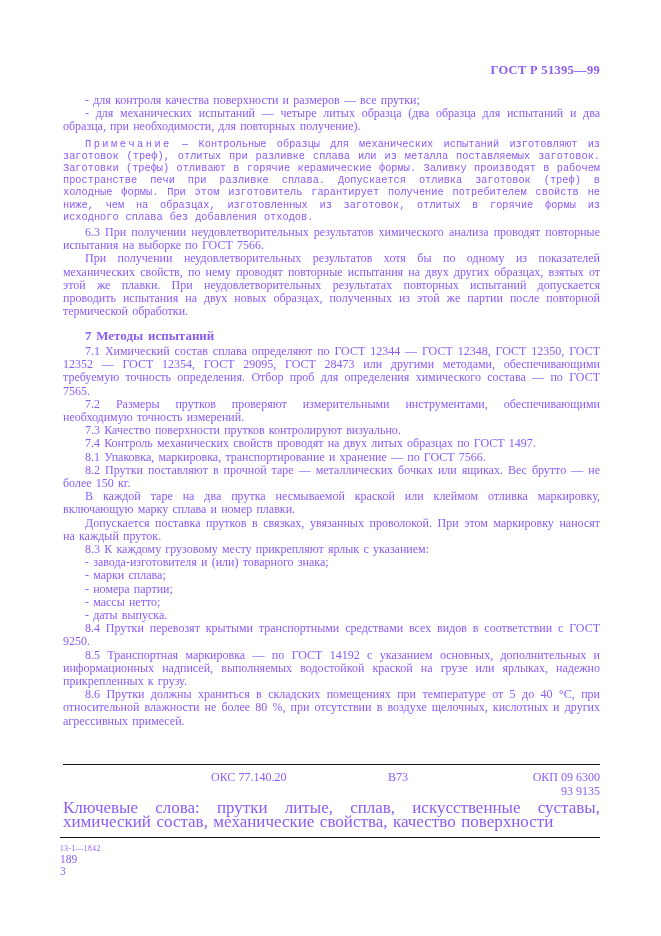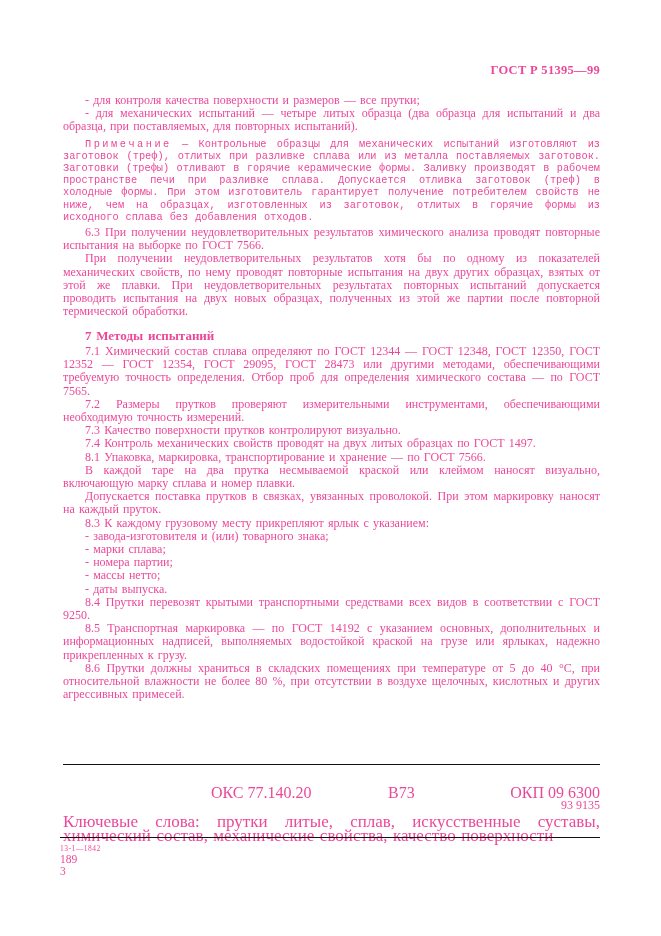--- a/index.html
+++ b/index.html
@@ -5,21 +5,21 @@
   html, body {
     margin: 0;
     padding: 0;
     background: #ffffff;
   }
   .page {
     position: relative;
     width: 661px;
     height: 936px;
     background: #ffffff;
-    color: #ec4899;
+    color: #8b5cf6;
     font-family: "Liberation Serif", "DejaVu Serif", serif;
     overflow: hidden;
     box-sizing: border-box;
   }
   .doc-header {
     position: absolute;
     top: 63px;
     left: 63px;
     right: 61px;
     text-align: right;
@@ -67,22 +67,22 @@
     left: 63px;
     right: 61px;
   }
   .rule {
     height: 0;
     border-top: 1.4px solid #111111;
   }
   .codes-row {
     position: relative;
     height: 14px;
-    margin-top: 19px;
-    font-size: 16px;
+    margin-top: 5px;
+    font-size: 12px;
   }
   .codes-row .oks   { position: absolute; left: 148px; }
   .codes-row .group { position: absolute; left: 325px; }
   .codes-row .okp   { position: absolute; right: 0; }
   .okp2 {
     text-align: right;
     font-size: 12px;
     line-height: 13.2px;
     margin-top: 1px;
   }
@@ -123,31 +123,32 @@
 </style>
 </head>
 <body>
 
 <div class="page">
 
   <div class="doc-header">ГОСТ Р 51395—99</div>
 
   <div class="doc-body">
       <div class="para">- для контроля качества поверхности и размеров — все прутки;</div>
-      <div class="para">- для механических испытаний — четыре литых образца (два образца для испытаний и два образца, при поставляемых, для повторных испытаний).</div>
+      <div class="para">- для механических испытаний — четыре литых образца (два образца для испытаний и два образца, при необходимости, для повторных получение).</div>
       <div class="note"><span class="note-label">Примечание</span> <span>— Контрольные образцы для механических испытаний изготовляют из заготовок (треф), отлитых при разливке сплава или из металла поставляемых заготовок. Заготовки (трефы) отливают в горячие керамические формы. Заливку производят в рабочем пространстве печи при разливке сплава. Допускается отливка заготовок (треф) в холодные формы. При этом изготовитель гарантирует получение потребителем свойств не ниже, чем на образцах, изготовленных из заготовок, отлитых в горячие формы из исходного сплава без добавления отходов.</span></div>
       <div class="para">6.3 При получении неудовлетворительных результатов химического анализа проводят повторные испытания на выборке по ГОСТ 7566.</div>
       <div class="para">При получении неудовлетворительных результатов хотя бы по одному из показателей механических свойств, по нему проводят повторные испытания на двух других образцах, взятых от этой же плавки. При неудовлетворительных результатах повторных испытаний допускается проводить испытания на двух новых образцах, полученных из этой же партии после повторной термической обработки.</div>
       <div class="heading">7 Методы испытаний</div>
       <div class="para">7.1 Химический состав сплава определяют по ГОСТ 12344 — ГОСТ 12348, ГОСТ 12350, ГОСТ 12352 — ГОСТ 12354, ГОСТ 29095, ГОСТ 28473 или другими методами, обеспечивающими требуемую точность определения. Отбор проб для определения химического состава — по ГОСТ 7565.</div>
       <div class="para">7.2 Размеры прутков проверяют измерительными инструментами, обеспечивающими необходимую точность измерений.</div>
       <div class="para">7.3 Качество поверхности прутков контролируют визуально.</div>
       <div class="para">7.4 Контроль механических свойств проводят на двух литых образцах по ГОСТ 1497.</div>
       <div class="para">8.1 Упаковка, маркировка, транспортирование и хранение — по ГОСТ 7566.</div>
-      <div class="para">В каждой таре на два прутка несмываемой краской или клеймом наносят визуально, включающую марку сплава и номер плавки.</div>
+      <div class="para">8.2 Прутки поставляют в прочной таре — металлических бочках или ящиках. Вес брутто — не более 150 кг.</div>
+      <div class="para">В каждой таре на два прутка несмываемой краской или клеймом отливка маркировку, включающую марку сплава и номер плавки.</div>
       <div class="para">Допускается поставка прутков в связках, увязанных проволокой. При этом маркировку наносят на каждый пруток.</div>
       <div class="para">8.3 К каждому грузовому месту прикрепляют ярлык с указанием:</div>
       <div class="para">- завода-изготовителя и (или) товарного знака;</div>
       <div class="para">- марки сплава;</div>
       <div class="para">- номера партии;</div>
       <div class="para">- массы нетто;</div>
       <div class="para">- даты выпуска.</div>
       <div class="para">8.4 Прутки перевозят крытыми транспортными средствами всех видов в соответствии с ГОСТ 9250.</div>
       <div class="para">8.5 Транспортная маркировка — по ГОСТ 14192 с указанием основных, дополнительных и информационных надписей, выполняемых водостойкой краской на грузе или ярлыках, надежно прикрепленных к грузу.</div>
       <div class="para">8.6 Прутки должны храниться в складских помещениях при температуре от 5 до 40 °С, при относительной влажности не более 80 %, при отсутствии в воздухе щелочных, кислотных и других агрессивных примесей.</div>

